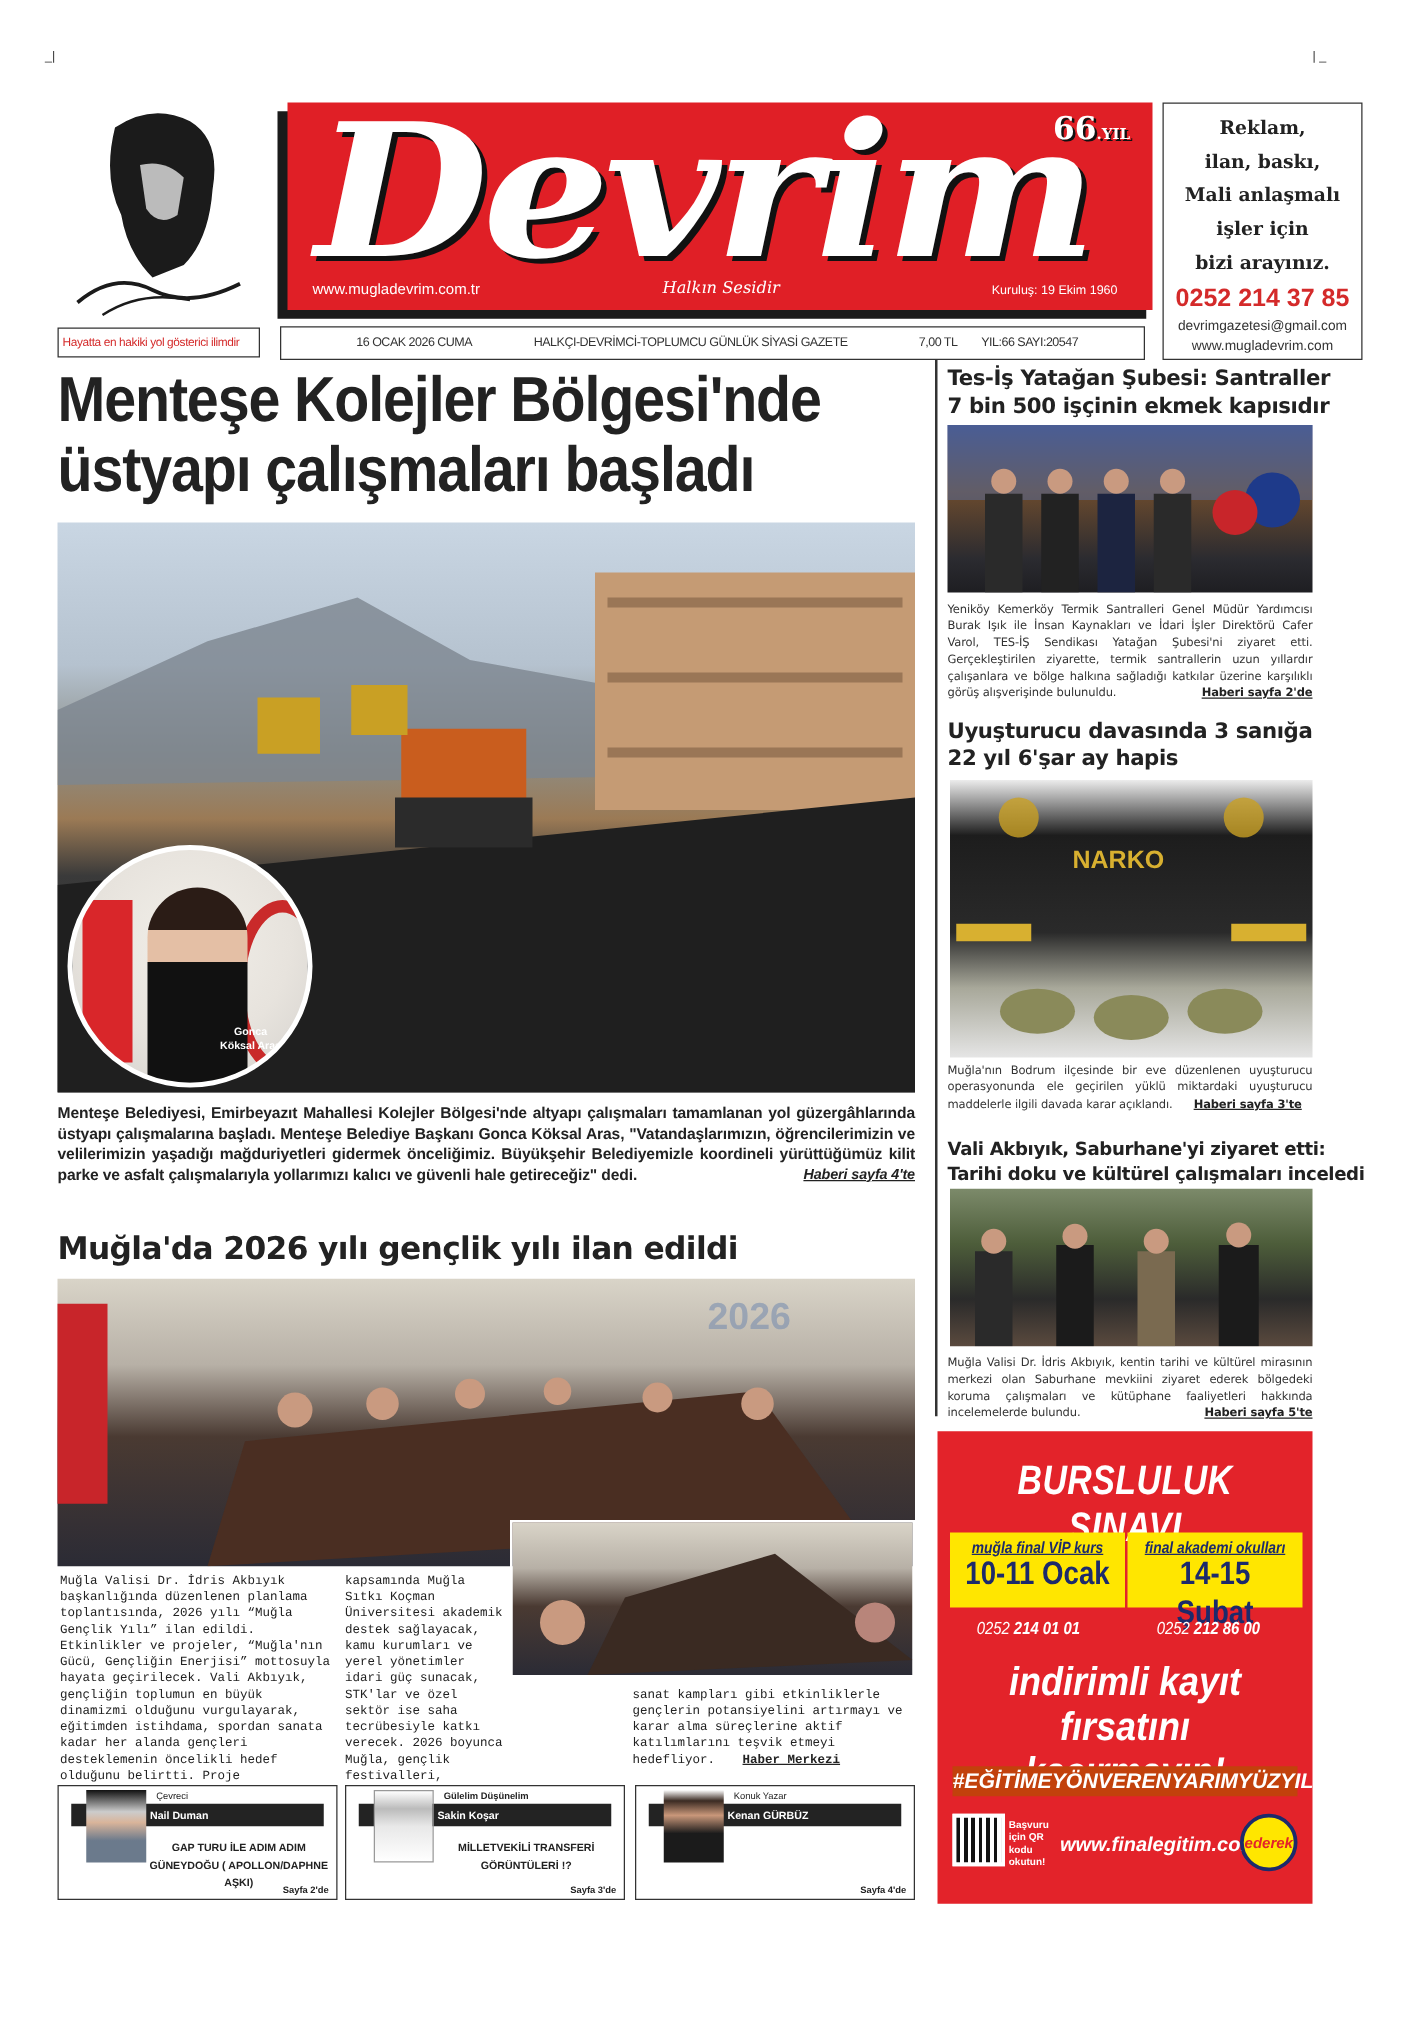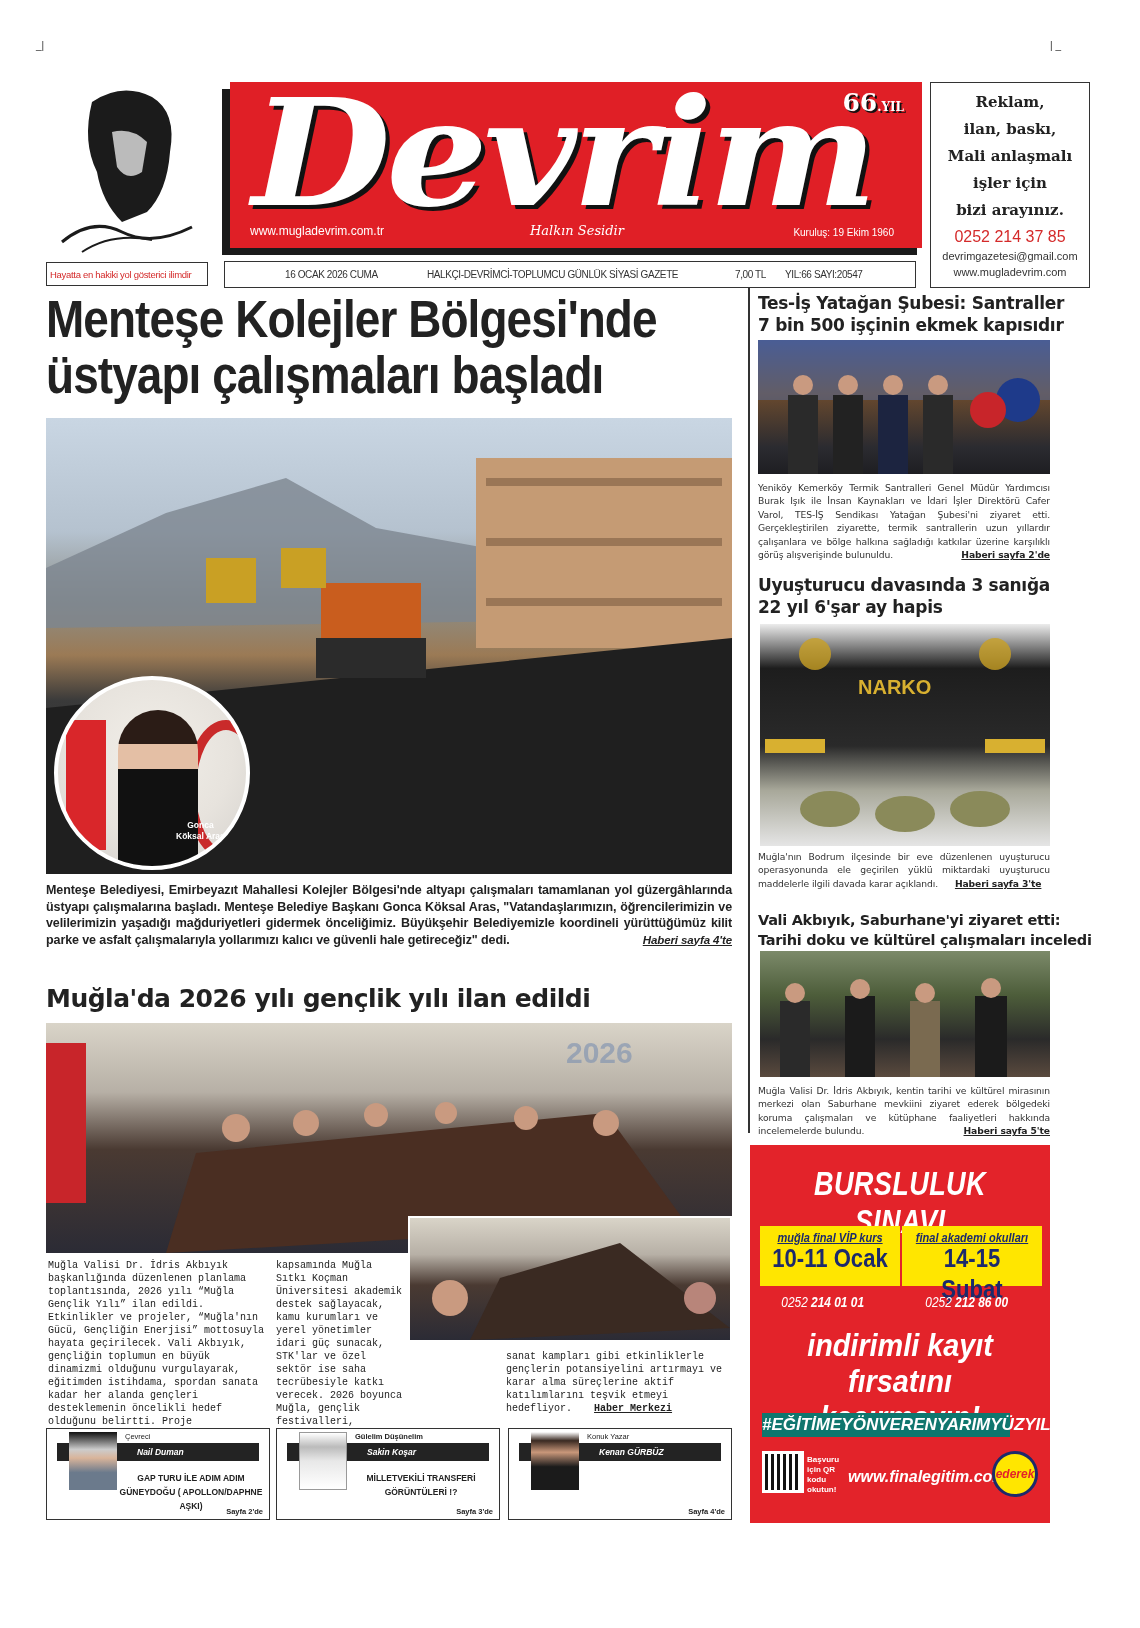--- a/index.html
+++ b/index.html
@@ -15,21 +15,21 @@
   .logo-url { position: absolute; left: 20px; bottom: 10px; color: #fff; font-size: 12px; }
   .logo-slogan { position: absolute; left: 300px; bottom: 10px; color: #fff; font-family: "DejaVu Serif", serif; font-style: italic; font-size: 13px; }
   .logo-founded { position: absolute; right: 28px; bottom: 10px; color: #fff; font-size: 10px; font-weight: normal; }
   .logo-year { position: absolute; right: 18px; top: 6px; color: #fff; font-family: "DejaVu Serif", serif; font-weight: bold; font-size: 25px; text-shadow: 2px 2px 0 #111; }
   .logo-year small { font-size: 12px; }
   .infobar { left: 224px; top: 261px; width: 692px; height: 27px; border: 1px solid #333; font-size: 10px; color: #333; letter-spacing: -0.4px; }
   .infobar span { position: absolute; top: 7px; text-align: right; }
 
   .adbox { left: 930px; top: 82px; width: 160px; height: 206px; border: 1px solid #333; text-align: center; }
   .adbox .l { font-family: "DejaVu Serif", serif; font-weight: bold; font-size: 15px; line-height: 27px; color: #222; }
-  .adbox .phone { color: #d42a2a; font-weight: normal; font-size: 16px; margin-top: 4px; }
+  .adbox .phone { color: #d42a2a; font-weight: bold; font-size: 20px; margin-top: 4px; }
   .adbox .mail { font-size: 11px; margin-top: 4px; color: #333; }
   .adbox .web { font-size: 11px; margin-top: 4px; color: #333; }
 
   
   .photo { background: linear-gradient(160deg, #8fa1b3 0%, #6c7580 35%, #3c3b3a 60%, #2a2a2a 100%); }
   .photo-road { background: linear-gradient(180deg, #c9d6e3 0%, #b5c2cf 25%, #8c8f8a 40%, #9b7a55 52%, #3a3a3a 62%, #262626 100%); }
   .photo-meeting { background: linear-gradient(180deg, #d9d4c8 0%, #b7b0a6 30%, #4a3a32 55%, #2b2b35 100%); }
   .photo-tes { background: linear-gradient(180deg, #3a4a8a 0%, #6a4a2e 40%, #2b2b30 80%, #1e1e22 100%); }
   .photo-narko { background: linear-gradient(180deg, #ececec 0%, #1d1d1d 20%, #2a2a2a 55%, #a8a89a 75%, #e5e5e5 100%); }
   .photo-vali { background: linear-gradient(180deg, #7c8a6a 0%, #4d5d3a 35%, #2a2a2a 70%, #5a4a3e 100%); }
@@ -52,40 +52,40 @@
   .col-text { font-family: Liberation Mono, monospace; font-size: 10px; line-height: 13px; color: #222; }
   .c1 { left: 48px; top: 1259px; width: 218px; }
   .c2 { left: 276px; top: 1259px; width: 130px; }
   .c3 { left: 506px; top: 1350px; width: 226px; }
   .c3 .ref { font-weight: bold; text-decoration: underline; margin-left: 16px; }
 
   .col-card { top: 1428px; width: 224px; height: 92px; border: 1px solid #333; background: #fff; }
   .col-card .ph { position: absolute; left: 22px; top: 3px; width: 48px; height: 58px; }
   .col-card .cat { position: absolute; left: 78px; top: 3px; font-size: 7.5px; color: #222; }
   .col-card .bar { position: absolute; left: 10px; top: 14px; width: 202px; height: 18px; background: #232323; }
-  .col-card .name { position: absolute; left: 90px; top: 18px; font-size: 8.5px; color: #fff; font-weight: bold; font-style: italic; }
+  .col-card .name { position: absolute; left: 73px; top: 18px; font-size: 8.5px; color: #fff; font-weight: bold; }
   .col-card .title { position: absolute; left: 72px; right: 6px; top: 42px; font-size: 8.5px; text-align: center; font-weight: bold; color: #222; line-height: 14px; }
   .col-card .page { position: absolute; right: 6px; bottom: 3px; font-size: 7.5px; font-weight: bold; }
 
   
   .vrule { left: 748px; top: 288px; width: 2px; height: 845px; background: #333; }
   .rh { left: 758px; font-size: 17px; font-weight: bold; color: #222; line-height: 22px; font-family: "DejaVu Sans", sans-serif; letter-spacing: -0.3px; }
   .rtext { left: 758px; width: 292px; font-size: 9.2px; line-height: 13.4px; color: #333; text-align: justify; font-family: "DejaVu Sans", sans-serif; letter-spacing: -0.1px; }
   .rtext .ref { float: right; font-weight: bold; text-decoration: underline; color: #222; }
 
   
   .ad { left: 750px; top: 1145px; width: 300px; height: 378px; background: #e3232a; color: #fff; font-family: "Liberation Sans", sans-serif; }
   .ad .t1 { position: absolute; left: 0; right: 0; top: 20px; text-align: center; font-size: 33px; font-weight: bold; font-style: italic; transform: scaleX(0.82); letter-spacing: 0.5px; }
   .ad .yb { position: absolute; top: 81px; width: 140px; height: 60px; background: #ffe600; color: #1c2a6b; text-align: center; }
   .ad .yb .s { font-size: 13px; font-weight: bold; font-style: italic; text-decoration: underline; margin-top: 4px; transform: scaleX(0.85); }
   .ad .yb .d { font-size: 26px; font-weight: bold; transform: scaleX(0.85); margin-top: -2px; }
   .ad .ph { position: absolute; top: 149px; font-size: 14px; font-style: italic; transform: scaleX(0.85); }
   .ad .ph b { font-weight: bold; }
   .ad .t2 { position: absolute; left: 0; right: 0; top: 182px; text-align: center; font-size: 32px; font-weight: bold; font-style: italic; line-height: 36px; transform: scaleX(0.9); }
-  .ad .hash { position: absolute; left: 12px; top: 268px; width: 248px; height: 24px; background: #0f766e; color: #fff; text-align: center; font-size: 17px; font-weight: bold; font-style: italic; line-height: 24px; }
+  .ad .hash { position: absolute; left: 12px; top: 268px; width: 276px; height: 24px; background: #c2410c; color: #fff; text-align: center; font-size: 17px; font-weight: bold; font-style: italic; line-height: 24px; }
   .ad .qr { position: absolute; left: 12px; top: 306px; width: 42px; height: 42px; background: repeating-linear-gradient(90deg, #111 0 3px, #fff 3px 6px), #fff; border: 3px solid #fff; }
   .ad .qrtxt { position: absolute; left: 57px; top: 310px; font-size: 8px; font-weight: bold; line-height: 10px; }
   .ad .web { position: absolute; left: 98px; top: 323px; font-size: 16px; font-weight: bold; font-style: italic; }
   .ad .logo2 { position: absolute; right: 12px; top: 306px; width: 46px; height: 46px; border-radius: 50%; background: #ffe600; border: 3px solid #1c2a6b; color: #e3232a; font-weight: bold; font-size: 12px; font-style: italic; text-align: center; line-height: 40px; }
 
   .crop-mark { font-size: 10px; color: #333; }
 </style>
 </head>
 <body>
 

